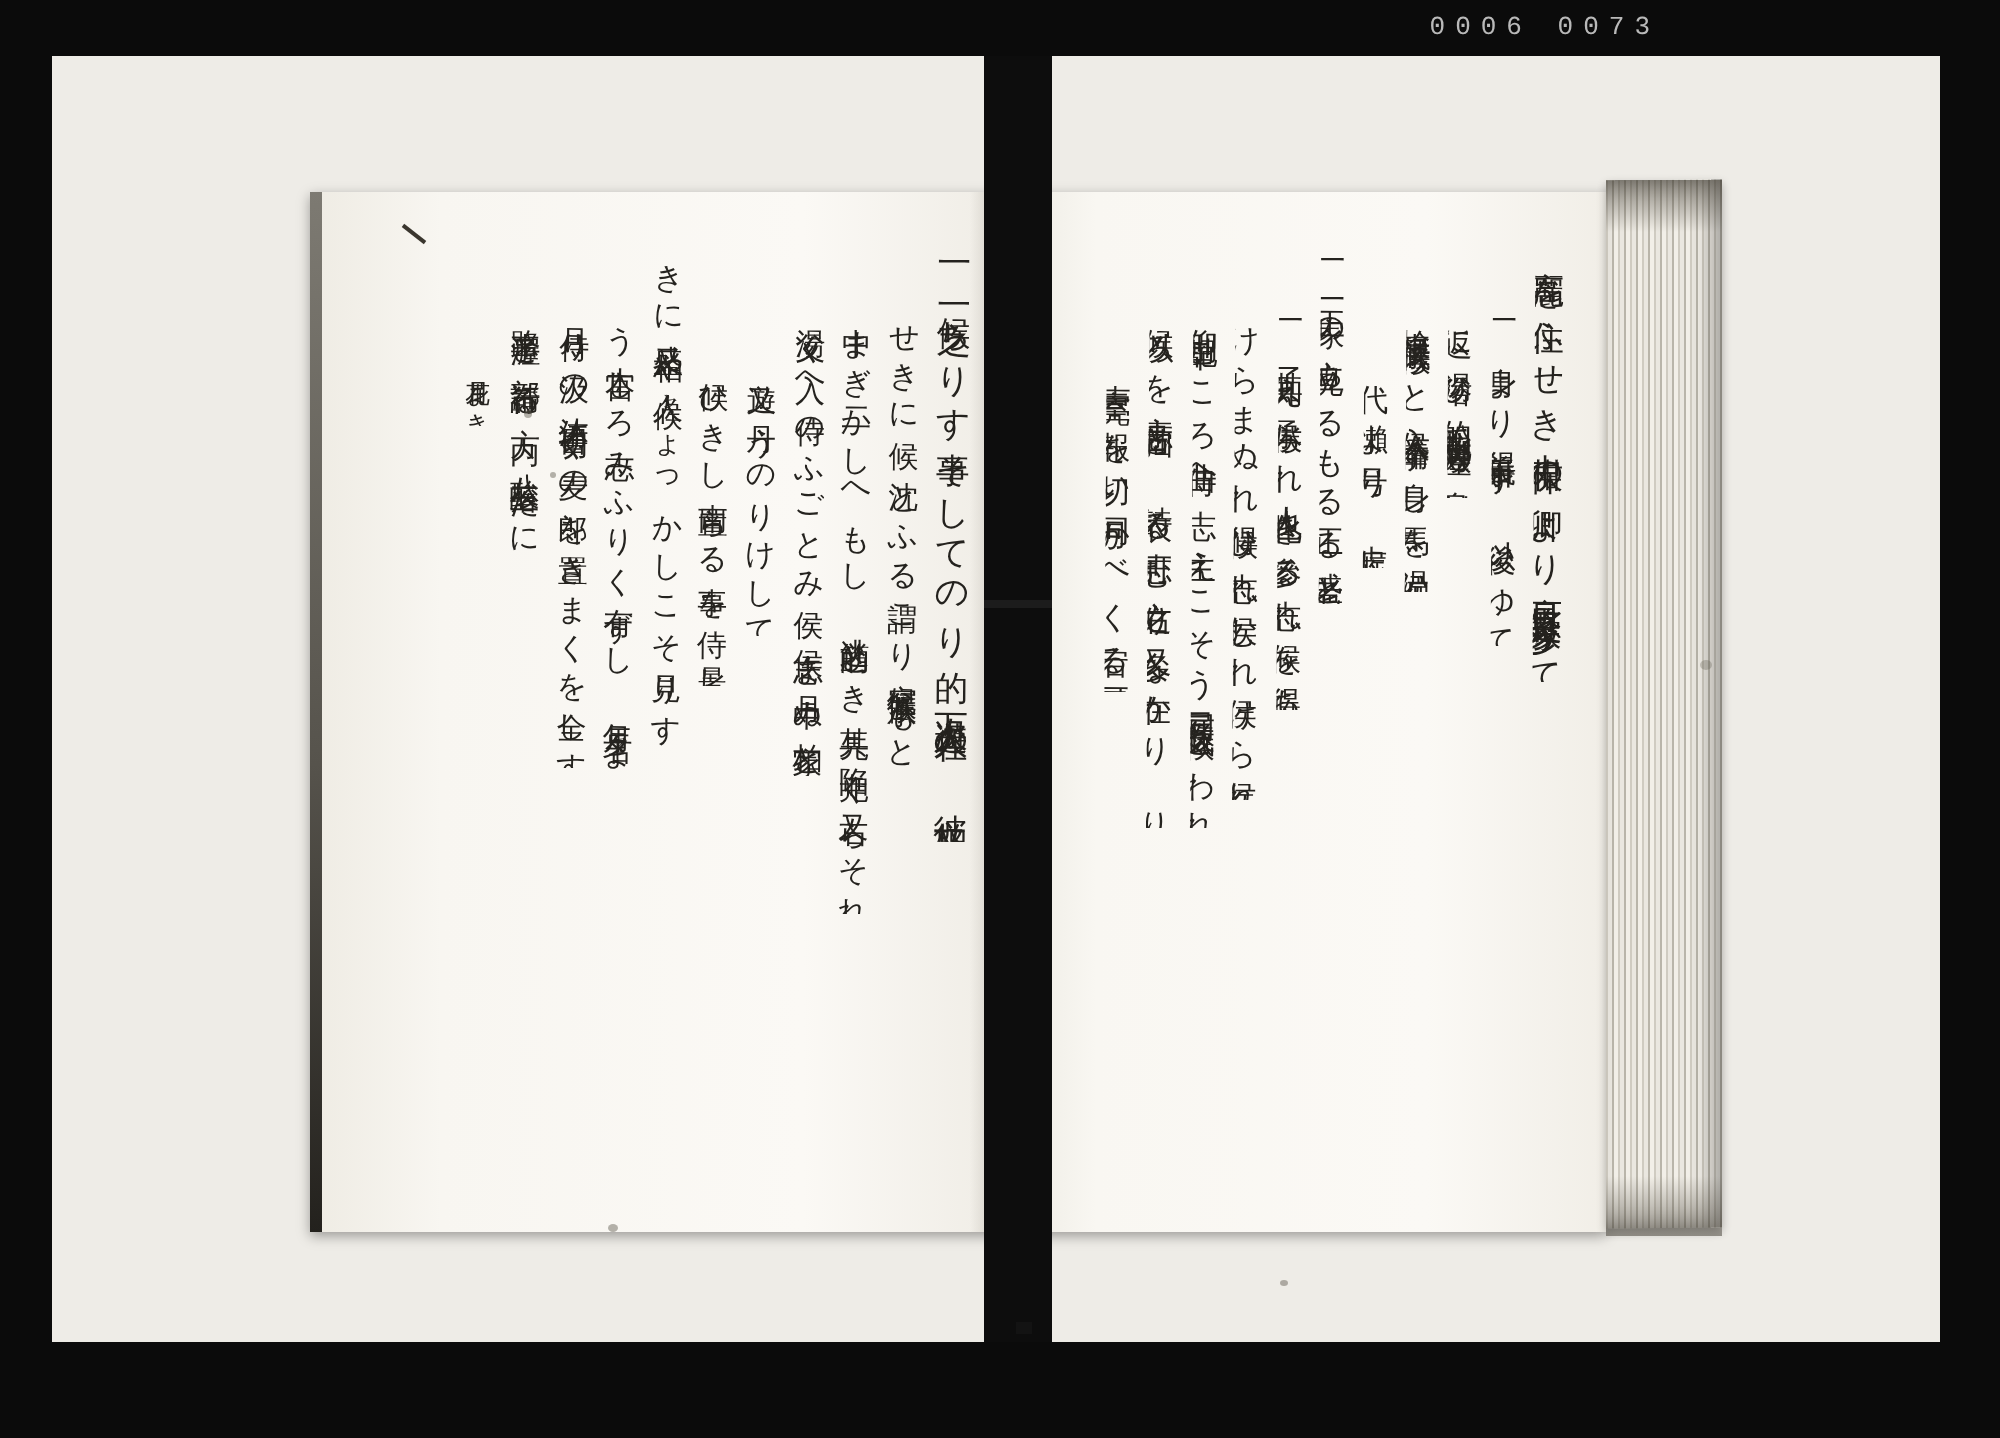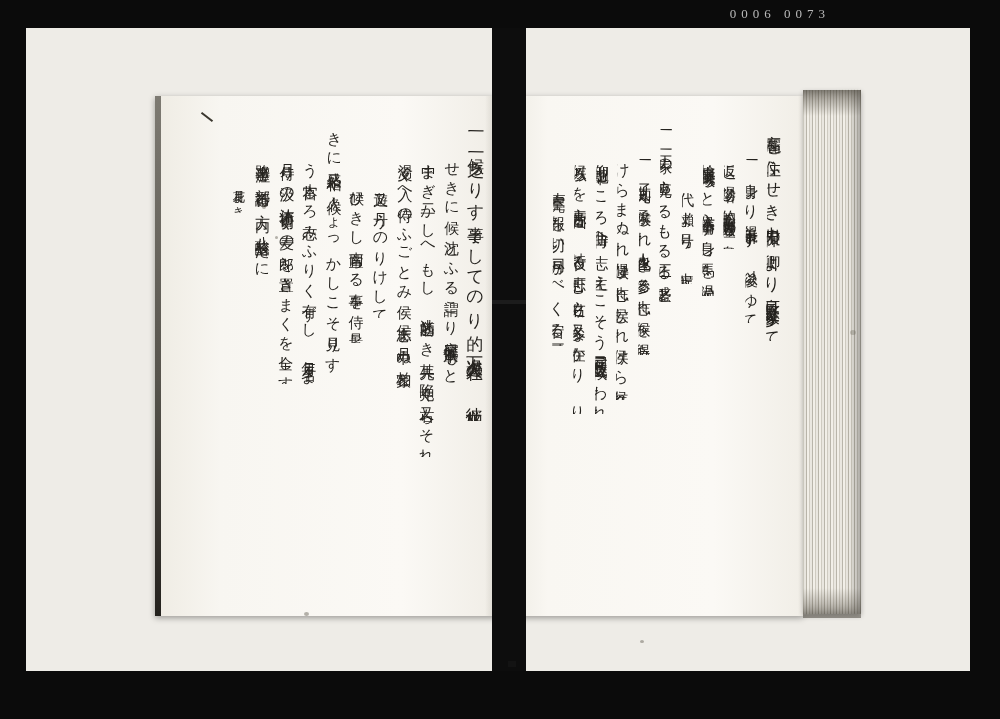--- a/index.html
+++ b/index.html
@@ -30,21 +30,21 @@
   .frame-bottom { left: 0; bottom: 0; width: 1000px; height: 48px; }
   .frame-left { left: 0; top: 0; width: 26px; height: 719px; }
   .frame-right { right: 0; top: 0; width: 30px; height: 719px; }
 
   
   .film-code {
     position: absolute;
     top: 6px;
     right: 170px;
     color: #d8d8d8;
-    font-family: Liberation Serif, serif;
+    font-family: Liberation Mono, monospace;
     font-size: 13px;
     letter-spacing: 5px;
     z-index: 7;
     opacity: .85;
   }
   
   .reg-tick {
     position: absolute;
     left: 508px;
     bottom: 52px;

